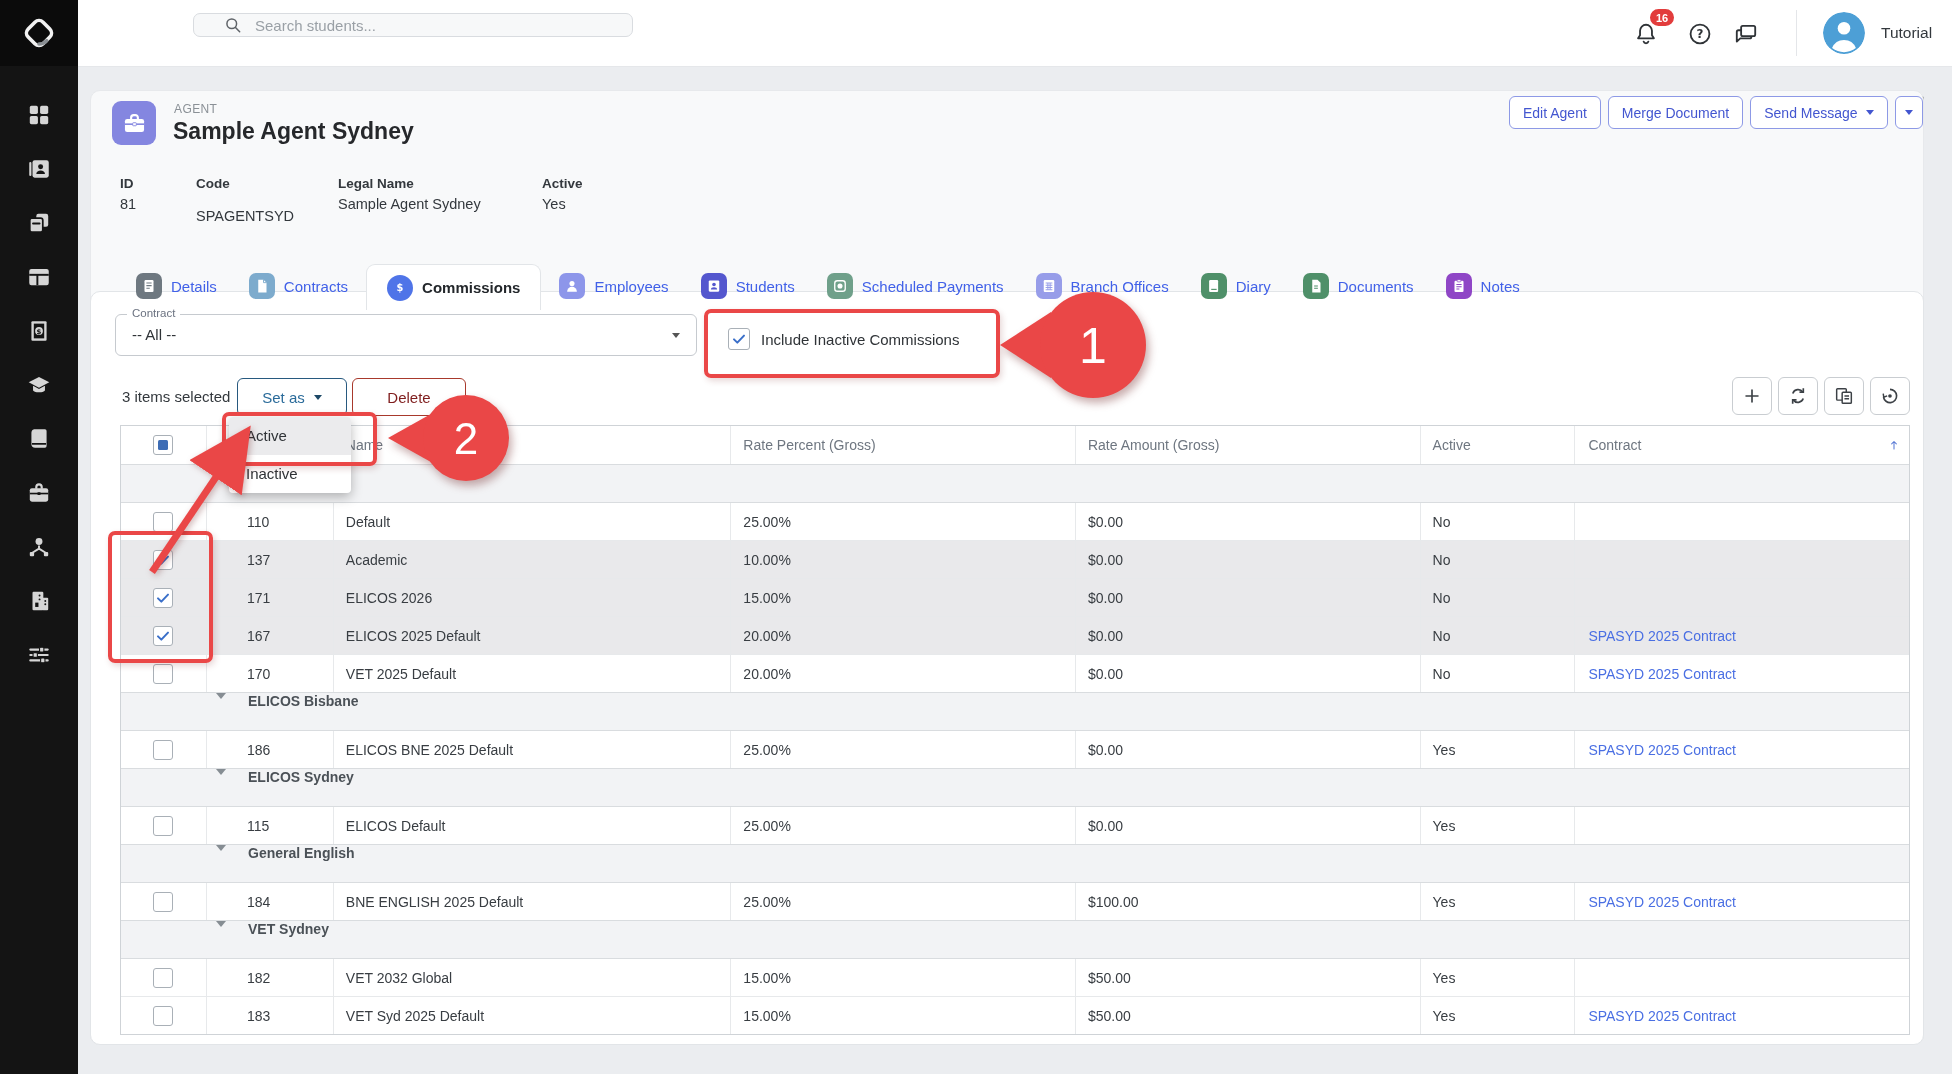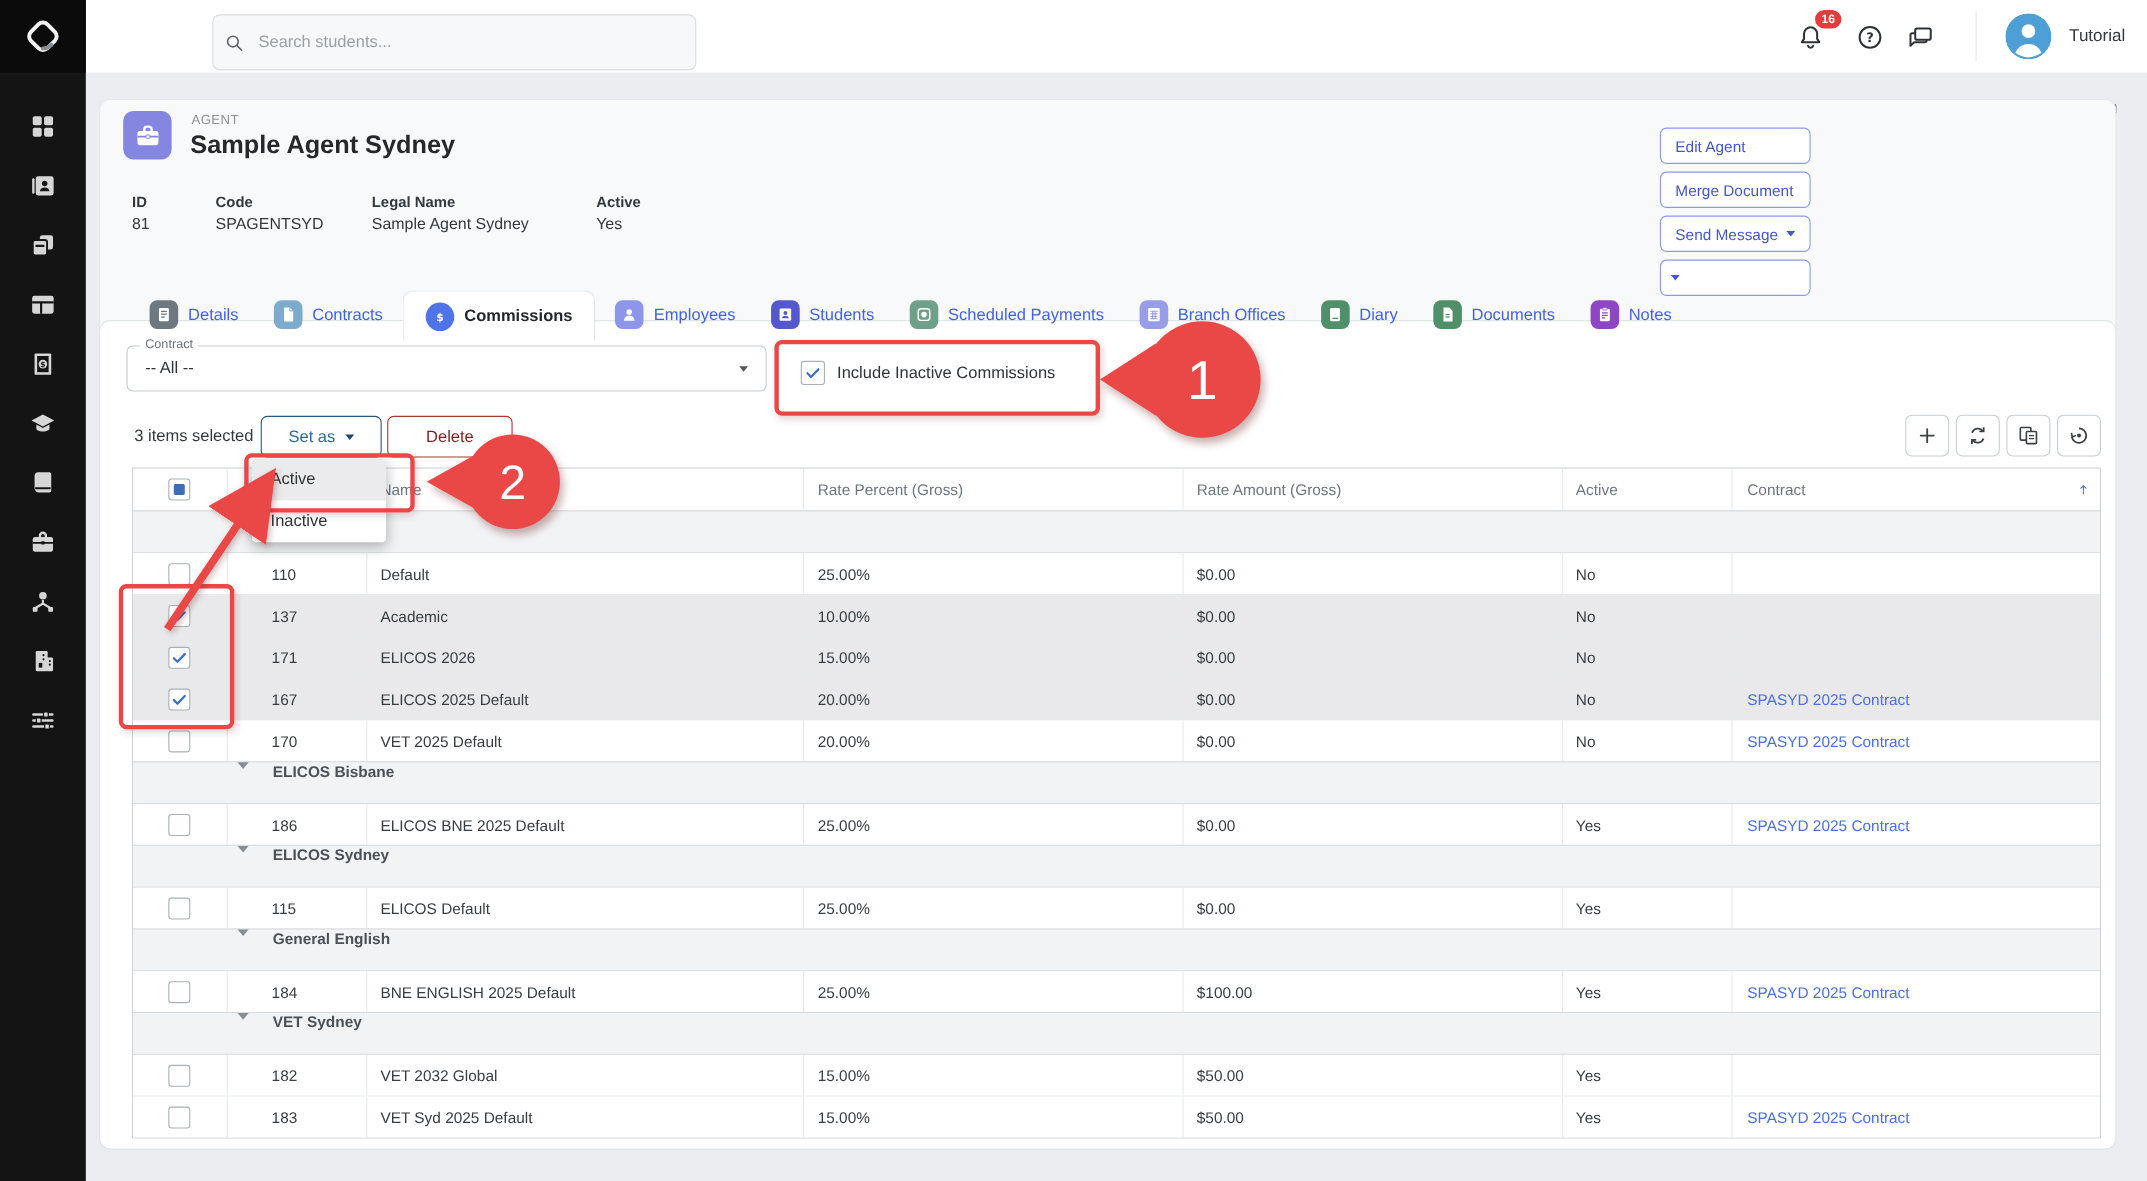--- a/index.html
+++ b/index.html
@@ -8,37 +8,37 @@
   .icon{display:inline-flex;align-items:center;justify-content:center;}
 
   
   #sidebar{position:absolute;left:0;top:0;width:78px;height:1074px;background:#141414;z-index:40;}
   #logo{position:absolute;left:0;top:0;width:78px;height:66px;display:flex;align-items:center;justify-content:center;background:#0b0b0b;}
   #side-nav{position:absolute;left:0;top:88px;width:78px;}
   .side-item{width:78px;height:54px;display:flex;align-items:center;justify-content:center;cursor:pointer;}
 
   
   #topbar{position:absolute;left:78px;top:0;width:1874px;height:66px;background:#fff;border-bottom:1px solid #e5e7ea;}
-  #search{position:absolute;left:115px;top:13px;width:440px;height:51px;background:#f7f8f9;border:1px solid #d9dce0;border-radius:7px;display:flex;align-items:center;box-sizing:border-box;padding-left:9px;}
+  #search{position:absolute;left:115px;top:13px;width:440px;height:24px;background:#f7f8f9;border:1px solid #d9dce0;border-radius:7px;display:flex;align-items:center;box-sizing:border-box;padding-left:29px;}
   #search input{border:none;outline:none;background:transparent;font-size:15px;margin-left:10px;width:370px;color:#33383d;font-family:inherit;}
   #search input::placeholder{color:#9aa0a6;}
   .top-ic{position:absolute;top:18px;width:32px;height:32px;display:flex;align-items:center;justify-content:center;cursor:pointer;background:none;border:none;padding:0;}
   #badge{position:absolute;left:1570px;top:7px;min-width:16px;height:17px;padding:0 4px;background:#e23c3c;border:2px solid #fff;border-radius:11px;color:#fff;font-size:11px;font-weight:bold;display:flex;align-items:center;justify-content:center;z-index:2;}
   #top-divider{position:absolute;left:1718px;top:10px;width:1px;height:46px;background:#e4e6e9;}
   #avatar{position:absolute;left:1745px;top:12px;width:42px;height:42px;border-radius:50%;overflow:hidden;}
   #username{position:absolute;left:1803px;top:0;height:66px;line-height:66px;font-size:15.5px;color:#33383d;}
 
   
   #card{position:absolute;left:90px;top:90px;width:1834px;height:955px;background:#f8f9fa;border:1px solid #e7e9ec;border-radius:10px;box-sizing:border-box;}
   #agent-icon{position:absolute;left:112px;top:101px;width:44px;height:44px;border-radius:9px;background:#8486e0;display:flex;align-items:center;justify-content:center;}
   #agent-type{position:absolute;left:174px;top:102px;font-size:12px;color:#8a9096;letter-spacing:.4px;}
   #agent-name{position:absolute;left:173px;top:118px;font-size:23px;font-weight:bold;color:#26282b;}
   .meta-label{position:absolute;font-size:13.5px;font-weight:bold;color:#33383d;}
   .meta-value{position:absolute;font-size:14.5px;color:#33383d;}
-  #actions{position:absolute;top:116px;left:1509px;display:flex;gap:7px;flex-direction:column;}
+  #actions{position:absolute;top:96px;left:1509px;display:flex;gap:7px;}
   .btn-blue{height:33px;background:#fff;border:1px solid #8d99e6;border-radius:6px;color:#4356d0;font-size:14px;font-family:inherit;display:inline-flex;align-items:center;gap:8px;padding:0 13px;cursor:pointer;}
   .btn-blue.sm{padding:0 9px;}
   .car{width:0;height:0;border-left:4.5px solid transparent;border-right:4.5px solid transparent;border-top:5px solid #4356d0;display:inline-block;}
 
   
   #tabs{position:absolute;left:122px;top:264px;height:45px;display:flex;gap:4px;z-index:6;}
   .tab{display:inline-flex;align-items:center;gap:9px;padding:0 14px;height:44px;border-radius:9px 9px 0 0;cursor:pointer;}
   .tab .tab-lb{font-size:15px;color:#4161e8;white-space:nowrap;}
   .tab.active{background:#fff;border:1px solid #e2e5e8;border-bottom:none;height:45px;padding:0 20px;}
   .tab.active .tab-lb{color:#23272b;font-weight:600;}
@@ -285,21 +285,21 @@
         <path d="M3.5 12.6h17" stroke="#8486e0" stroke-width="1.4"></path>
         <rect x="10.4" y="11.3" width="3.2" height="2.7" rx=".5" fill="#fff" stroke="#8486e0" stroke-width=".8"></rect>
       </svg>
     </div>
   <div id="agent-type">AGENT</div>
   <div id="agent-name">Sample Agent Sydney</div>
   <div id="meta-row">
       <div class="meta-label" style="left:120px;top:176px">ID</div>
   <div class="meta-value" style="left:120px;top:196px">81</div>
       <div class="meta-label" style="left:196px;top:176px">Code</div>
-  <div class="meta-value" style="left:196px;top:196px">SPAGENTSYD</div>
+  <div class="meta-value" style="left:196px;top:208px">SPAGENTSYD</div>
       <div class="meta-label" style="left:338px;top:176px">Legal Name</div>
   <div class="meta-value" style="left:338px;top:196px">Sample Agent Sydney</div>
       <div class="meta-label" style="left:542px;top:176px">Active</div>
   <div class="meta-value" style="left:542px;top:196px">Yes</div>
     </div>
   <div id="actions">
     <button class="btn-blue">Edit Agent</button>
     <button class="btn-blue">Merge Document</button>
     <button class="btn-blue">
         <span>Send Message</span>

